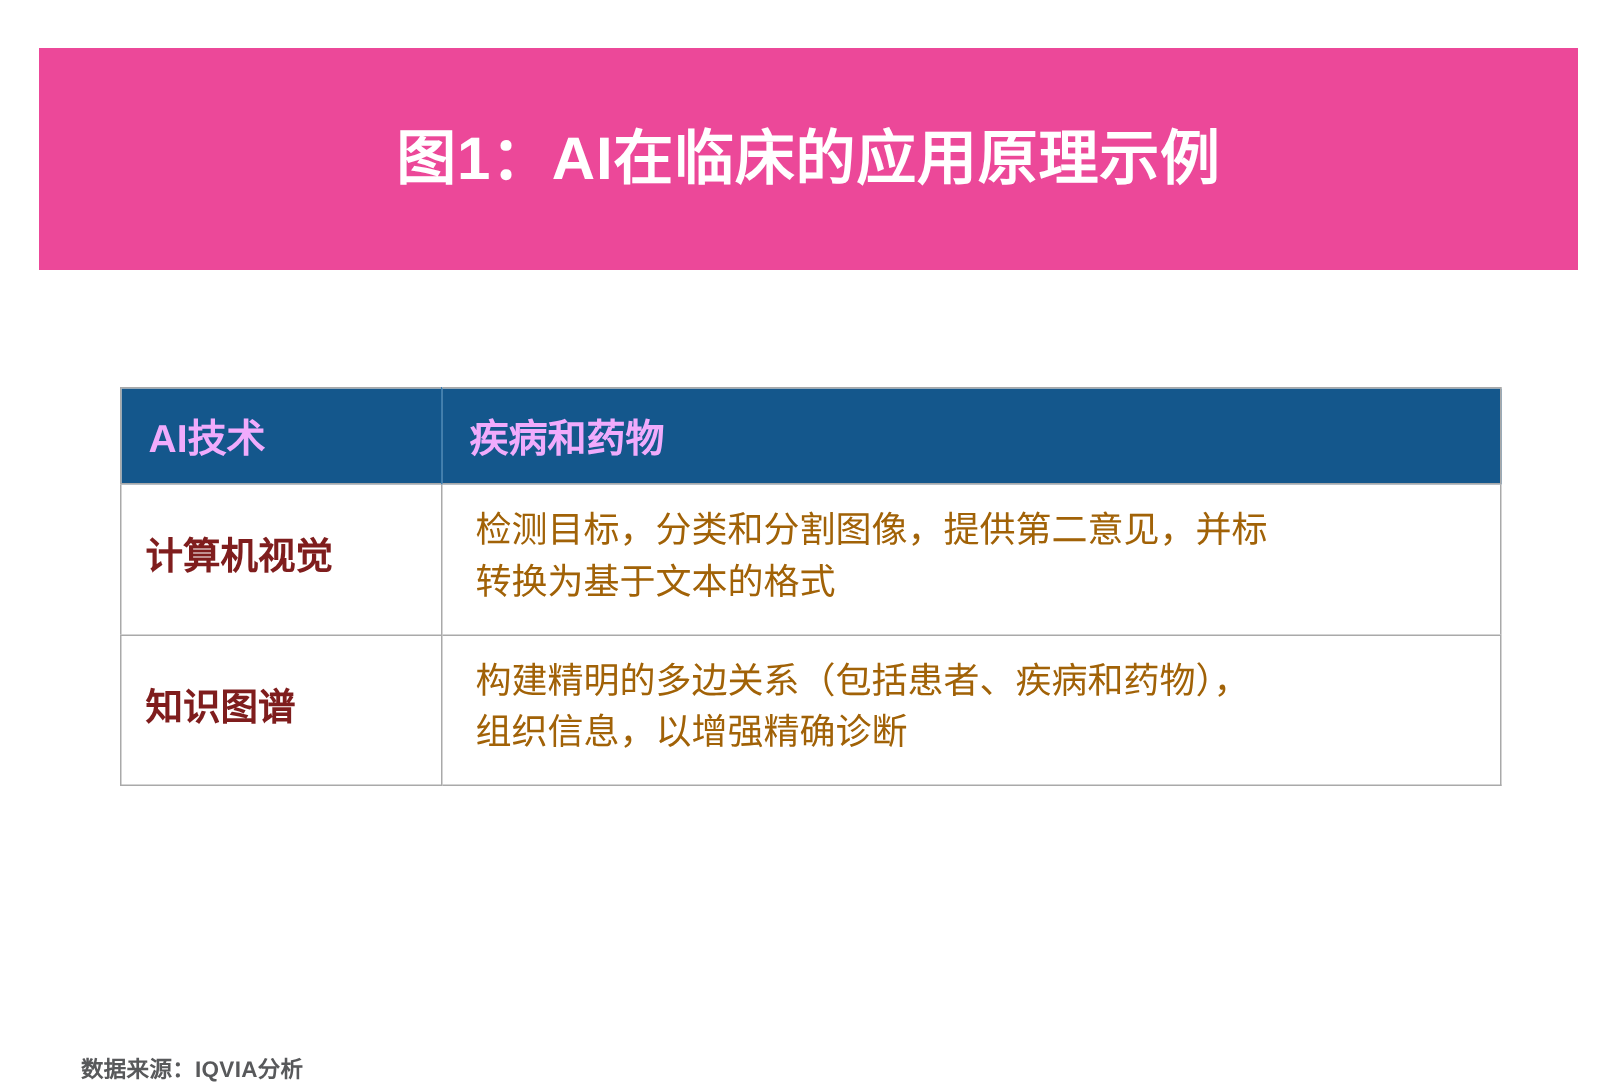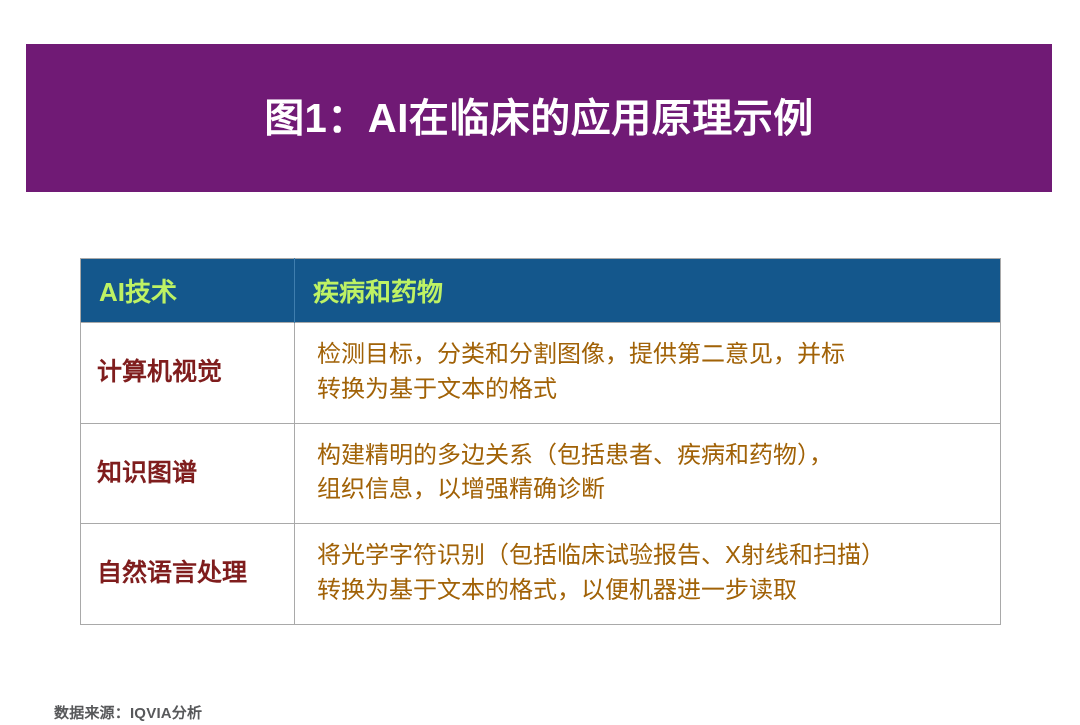--- a/index.html
+++ b/index.html
@@ -13,24 +13,24 @@
     background: #ffffff;
     font-family: "Liberation Sans", "DejaVu Sans", sans-serif;
     overflow: hidden;
     position: relative;
   }
 
   
   .title-banner {
     position: absolute;
     left: 26px;
-    top: 44px;
+    top: 32px;
     width: 1026px;
     height: 148px;
-    background: #701a75;
+    background: #ec4899;
     display: flex;
     align-items: center;
     justify-content: center;
     box-sizing: border-box;
   }
   .title-text {
     color: #ffffff;
     font-size: 40px;
     font-weight: 700;
     letter-spacing: 0.5px;
@@ -51,21 +51,21 @@
     border-collapse: collapse;
     width: 100%;
     table-layout: fixed;
     border: 1px solid #a9a9a9;
   }
   table.principles col.c1 { width: 214px; }
   table.principles col.c2 { width: 706px; }
 
   thead tr.header-row th {
     background: #14578c;
-    color: #bef264;
+    color: #f0abfc;
     font-size: 26px;
     font-weight: 700;
     text-align: left;
     padding: 12px 0 14px 18px;
     height: 64px;
     box-sizing: border-box;
     vertical-align: middle;
     border: none;
   }
   thead tr.header-row th.col-tech {
@@ -147,24 +147,17 @@
           <span class="line">转换为基于文本的格式</span>
         </td>
       </tr>
       <tr class="row-2">
         <td class="tech">知识图谱</td>
         <td class="desc">
           <span class="line">构建精明的多边关系（包括患者、疾病和药物），</span>
           <span class="line">组织信息，以增强精确诊断</span>
         </td>
       </tr>
-      <tr class="row-3">
-        <td class="tech">自然语言处理</td>
-        <td class="desc">
-          <span class="line">将光学字符识别（包括临床试验报告、X射线和扫描）</span>
-          <span class="line">转换为基于文本的格式，以便机器进一步读取</span>
-        </td>
-      </tr>
     </tbody>
   </table>
 </div>
 
 <div class="source-note">数据来源：IQVIA分析</div>
 
 </body></html>

